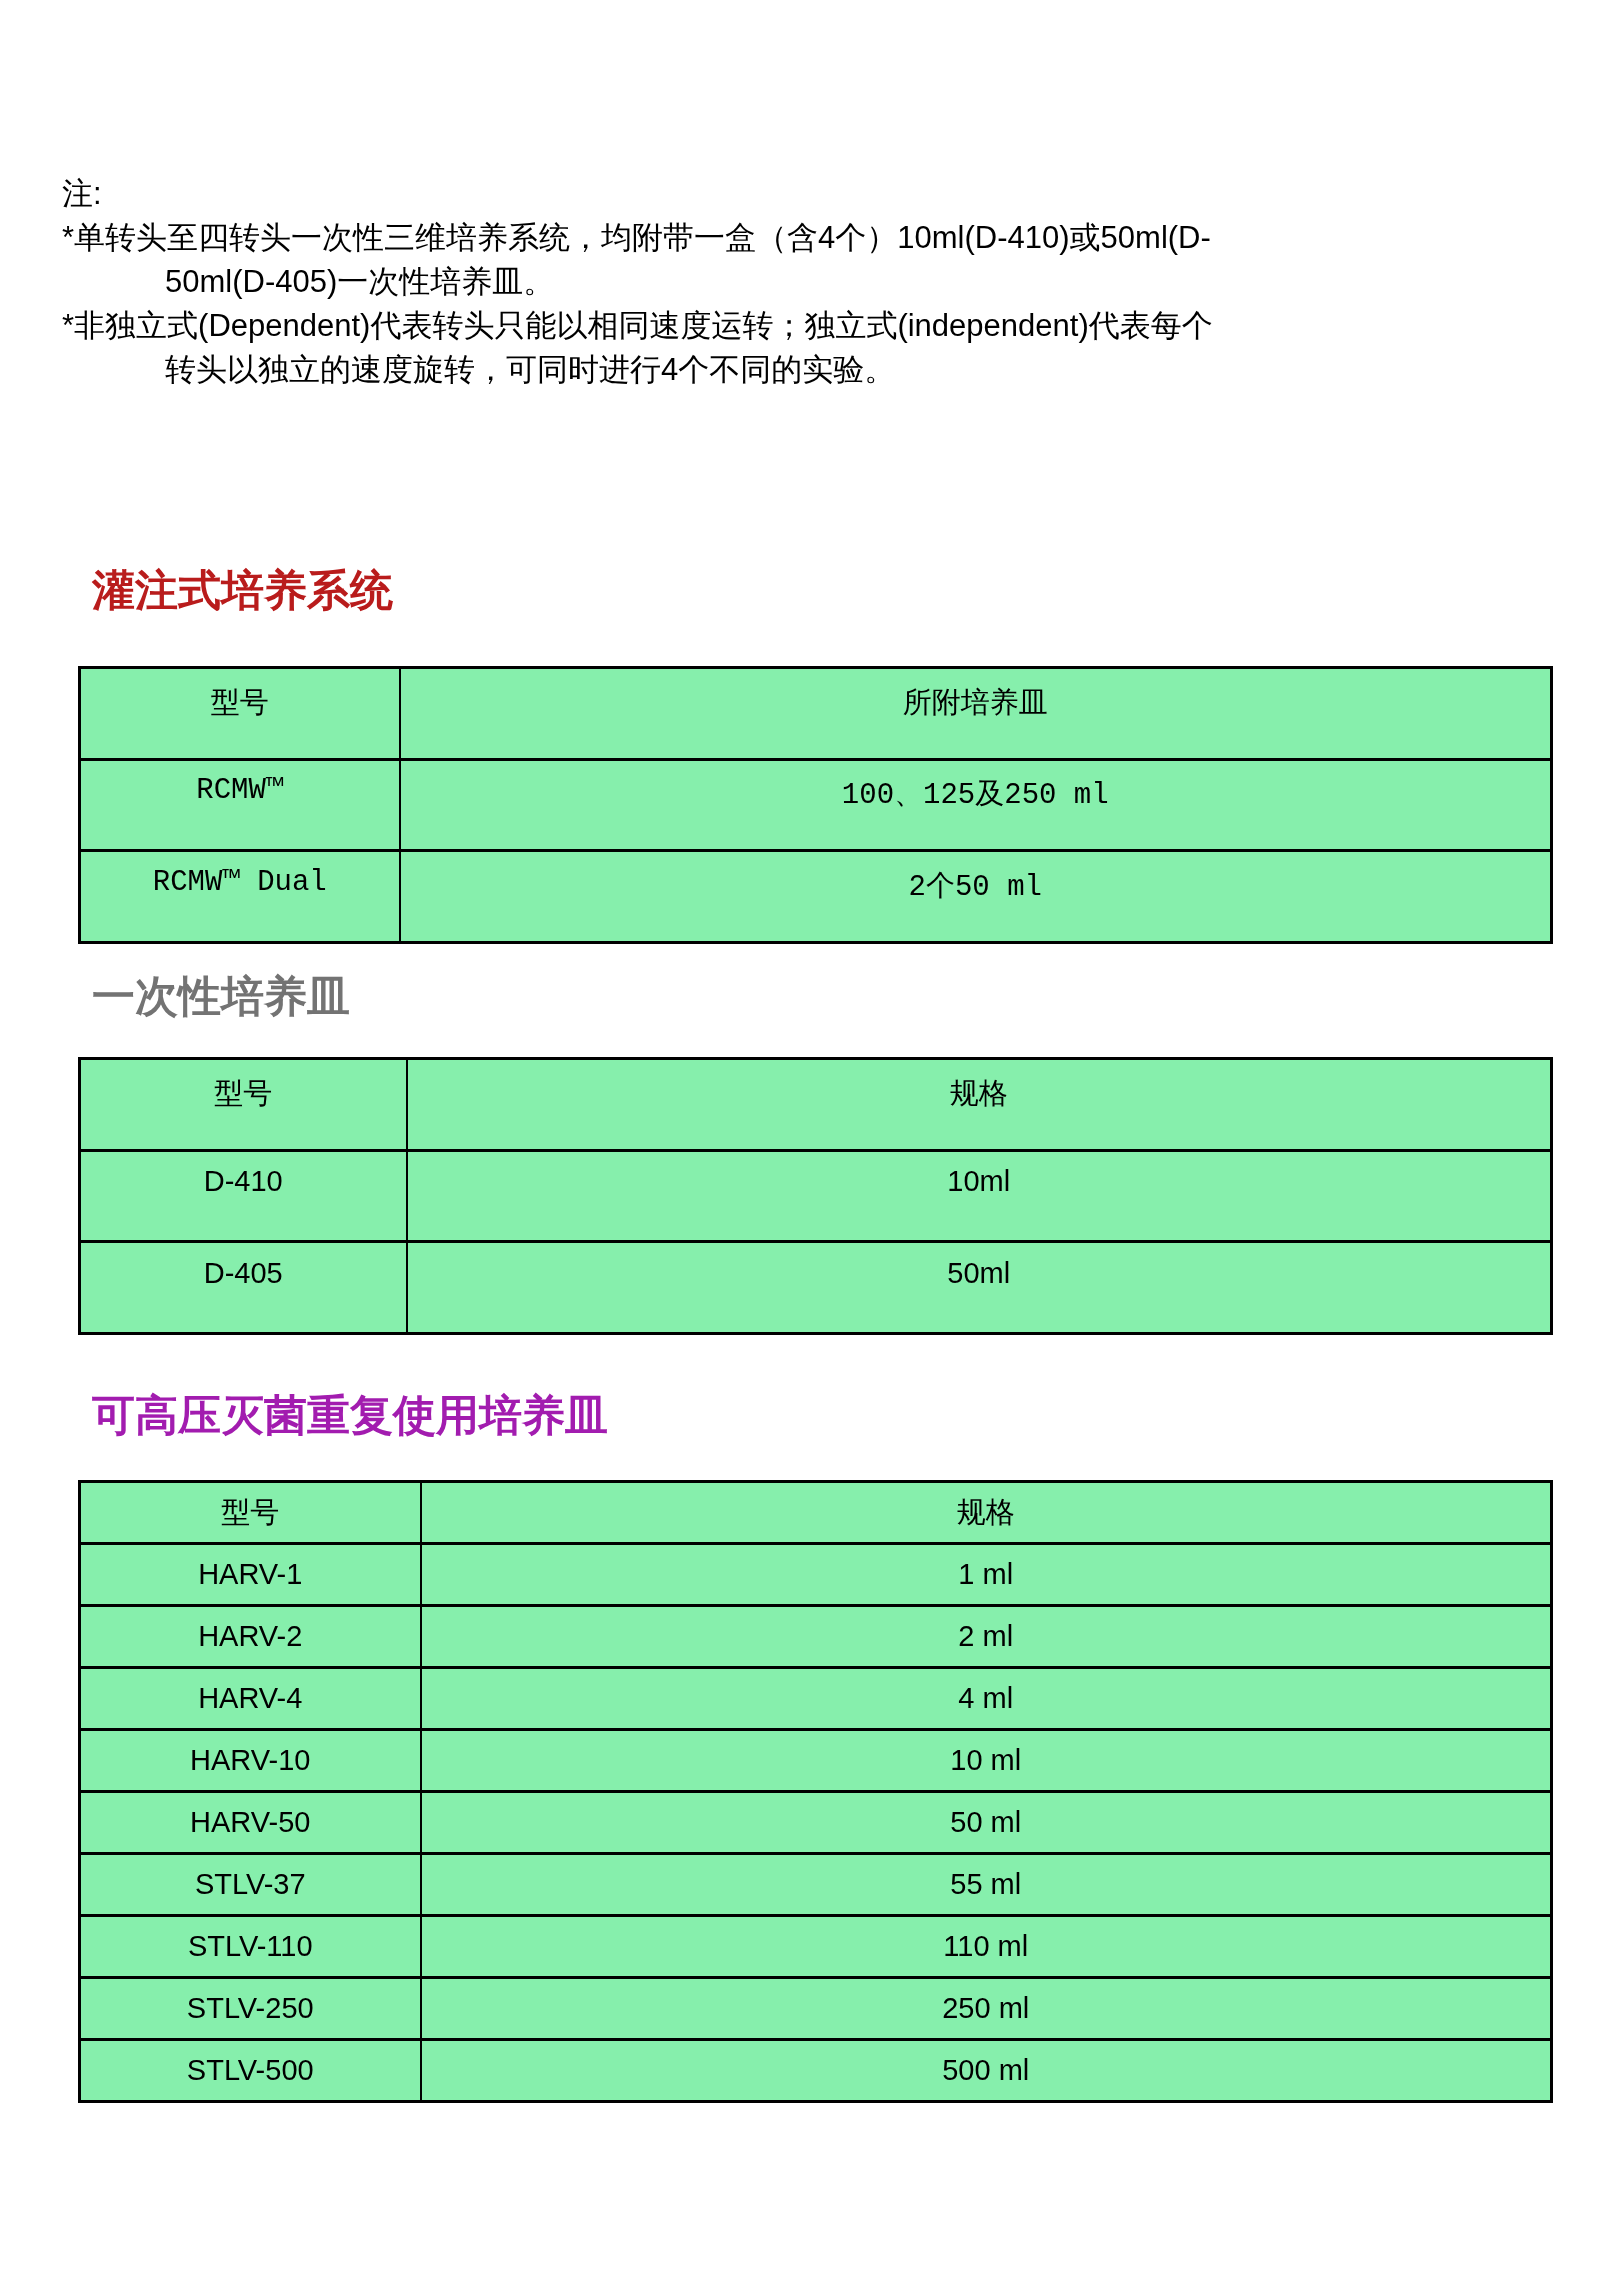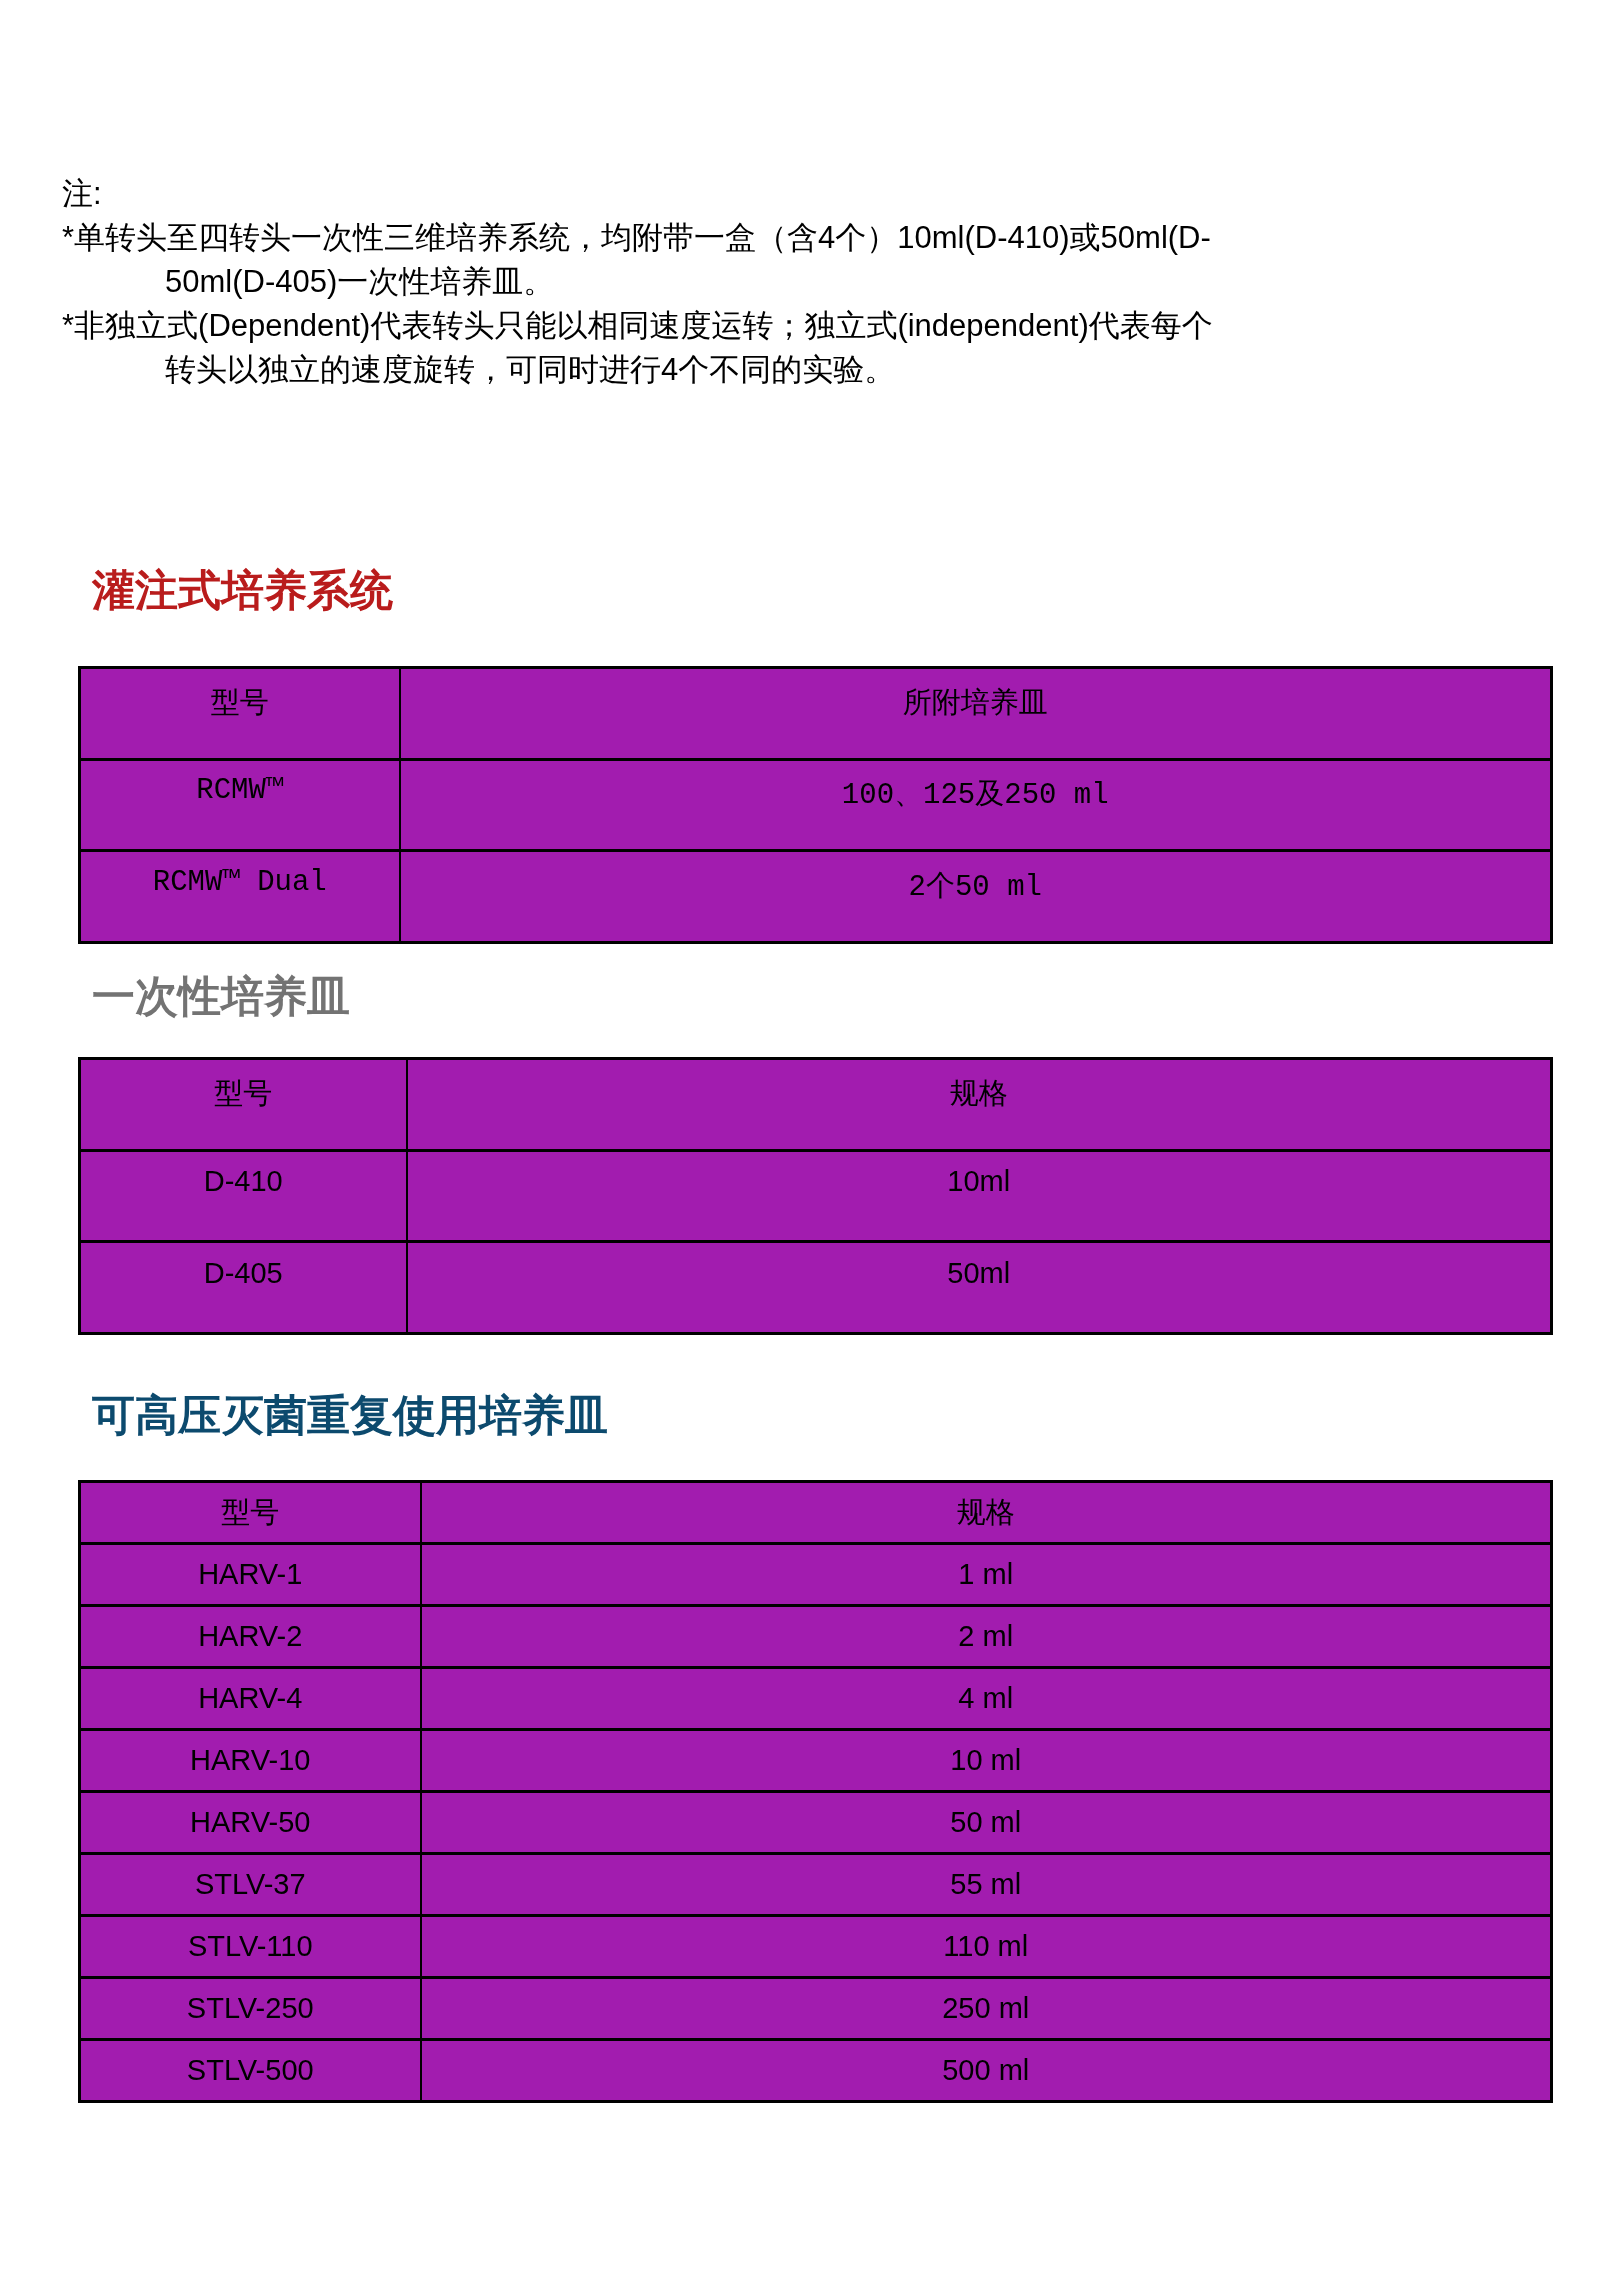--- a/index.html
+++ b/index.html
@@ -42,21 +42,21 @@
   #title-2 { top: 968px; }
   #title-3 { top: 1387px; }
 
   
   table.doc-table {
     position: absolute;
     left: 78px;
     border-collapse: collapse;
     table-layout: fixed;
     width: 1475px;
-    background: #a21caf;
+    background: #86efac;
   }
   table.doc-table td {
     border-top: 3.9px solid #000000;
     border-bottom: 3.9px solid #000000;
     border-left: 2.9px solid #000000;
     border-right: 2.9px solid #000000;
     text-align: center;
     overflow: hidden;
   }
   table.doc-table { border: 3.9px solid #000000; }
@@ -130,21 +130,21 @@
       <td class="val">D-410</td>
       <td class="val">10ml</td>
     </tr>
     <tr>
       <td class="val">D-405</td>
       <td class="val">50ml</td>
     </tr>
   </tbody>
 </table>
 
-<div id="title-3" class="section-title" style="color: #0c4a6e;">可高压灭菌重复使用培养皿</div>
+<div id="title-3" class="section-title" style="color: #a21caf;">可高压灭菌重复使用培养皿</div>
 
 <table id="table-3" class="doc-table">
   <colgroup>
       <col class="c1">
       <col class="c2">
     </colgroup>
   <tbody>
     <tr>
       <td class="hdr">型号</td>
       <td class="hdr">规格</td>

